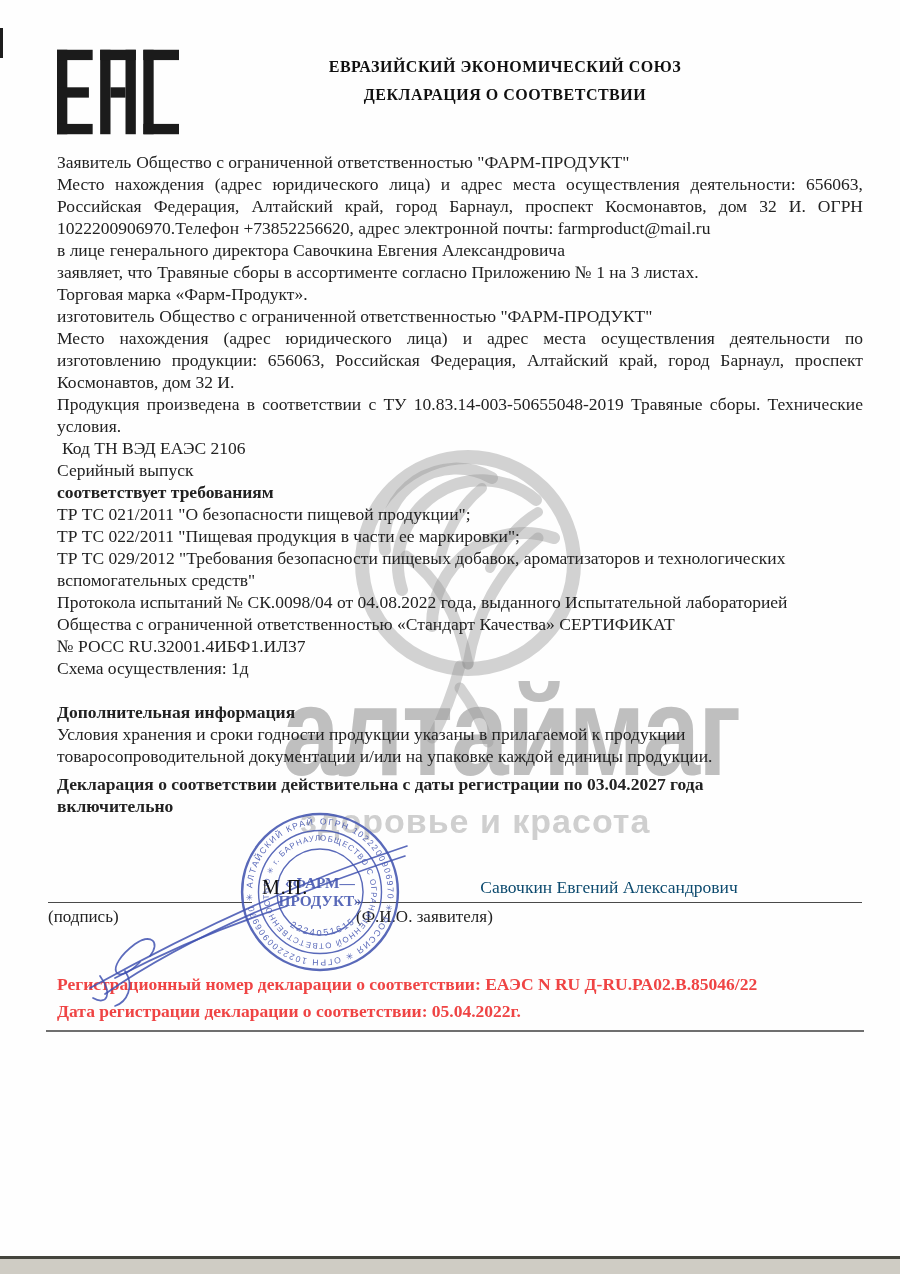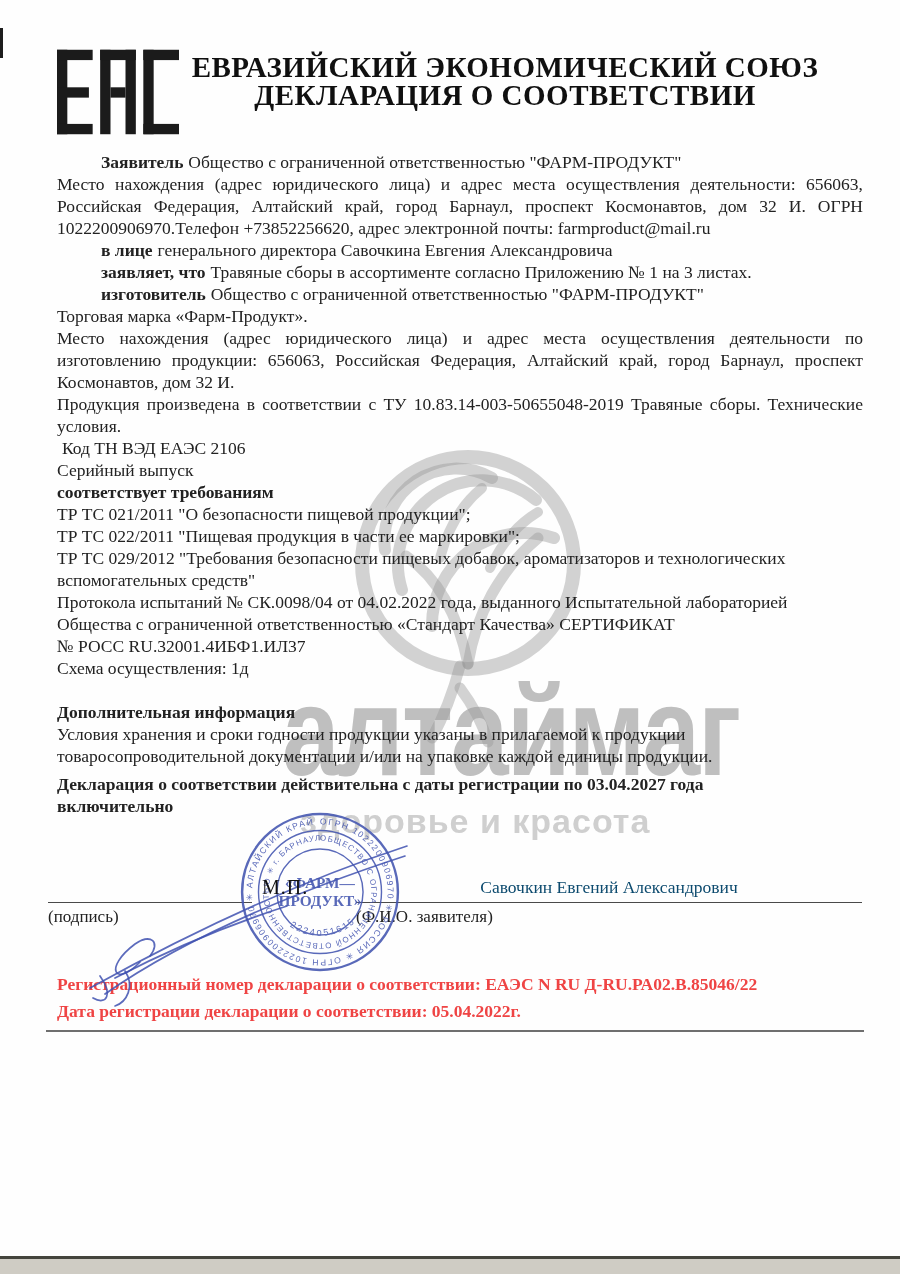--- a/index.html
+++ b/index.html
@@ -29,30 +29,30 @@
     font-weight:bold;font-size:34px;line-height:1;
     letter-spacing:1px;color:#c7c7c7;opacity:.85;
     white-space:nowrap;
     margin-top:24px;
   }
   
   .content{position:absolute;inset:0;z-index:2;}
   .eac-logo{position:absolute;left:57px;top:49px;}
   .title-block{
     position:absolute;left:175px;top:53px;width:660px;
-    text-align:center;font-weight:bold;font-size:29px;line-height:28px;
+    text-align:center;font-weight:bold;font-size:16px;line-height:28px;
     color:#101010;letter-spacing:.5px;
   }
   .doc-body{
     position:absolute;left:57px;top:151px;width:806px;
     font-size:17.5px;line-height:22px;color:#222;
   }
   .doc-body p{margin:0;}
   .just{text-align:justify;}
-  .lab{font-weight:bold;margin-right:.28em;margin-left:44px;}
+  .lab{font-weight:normal;margin-right:.28em;}
   .bold{font-weight:bold;}
   .gap{height:22px;}
   .gap-sm{height:6px;}
   .indent{padding-left:5px;}
   
   .sig-layer{position:absolute;inset:0;z-index:3;}
   .sig-line{position:absolute;top:902px;border-top:1.6px solid #4a4a4a;}
   .sig-line-left{left:48px;width:204px;}
   .sig-line-right{left:356px;width:506px;}
   .sig-name{
@@ -133,31 +133,31 @@
     <div class="title-block">
       <div>ЕВРАЗИЙСКИЙ ЭКОНОМИЧЕСКИЙ СОЮЗ</div>
       <div>ДЕКЛАРАЦИЯ О СООТВЕТСТВИИ</div>
     </div>
 
     <div class="doc-body">
       <p><span class="lab">Заявитель</span><span>Общество с ограниченной ответственностью "ФАРМ-ПРОДУКТ"</span></p>
       <p class="just">Место нахождения (адрес юридического лица) и адрес места осуществления деятельности: 656063, Российская Федерация, Алтайский край, город Барнаул, проспект Космонавтов, дом 32 И. ОГРН 1022200906970.Телефон +73852256620, адрес электронной почты: farmproduct@mail.ru</p>
       <p><span class="lab">в лице</span><span>генерального директора Савочкина Евгения Александровича</span></p>
       <p><span class="lab">заявляет, что</span><span>Травяные сборы в ассортименте согласно Приложению № 1 на 3 листах.</span></p>
+      <p>Торговая марка «Фарм-Продукт».</p>
       <p><span class="lab">изготовитель</span><span>Общество с ограниченной ответственностью "ФАРМ-ПРОДУКТ"</span></p>
-      <p>Торговая марка «Фарм-Продукт».</p>
       <p class="just">Место нахождения (адрес юридического лица) и адрес места осуществления деятельности по изготовлению продукции: 656063, Российская Федерация, Алтайский край, город Барнаул, проспект Космонавтов, дом 32 И.</p>
       <p class="just">Продукция произведена в соответствии с ТУ 10.83.14-003-50655048-2019 Травяные сборы. Технические условия.</p>
       <p class="indent">Код ТН ВЭД ЕАЭС 2106</p>
       <p>Серийный выпуск</p>
       <p class="bold">соответствует требованиям</p>
       <p>ТР ТС 021/2011 "О безопасности пищевой продукции";</p>
       <p>ТР ТС 022/2011 "Пищевая продукция в части ее маркировки";</p>
       <p>ТР ТС 029/2012 "Требования безопасности пищевых добавок, ароматизаторов и технологических вспомогательных средств"</p>
-      <p>Протокола испытаний № СК.0098/04 от 04.02.2022 года, выданного Испытательной лабораторией Общества с ограниченной ответственностью «Стандарт Качества» СЕРТИФИКАТ</p>
+      <p>Протокола испытаний № СК.0098/04 от 04.08.2022 года, выданного Испытательной лабораторией Общества с ограниченной ответственностью «Стандарт Качества» СЕРТИФИКАТ</p>
       <p>№ РОСС RU.32001.4ИБФ1.ИЛ37</p>
       <p>Схема осуществления: 1д</p>
       <div class="gap"></div>
       <p class="bold">Дополнительная информация</p>
       <p>Условия хранения и сроки годности продукции указаны в прилагаемой к продукции товаросопроводительной документации и/или на упаковке каждой единицы продукции.</p>
       <div class="gap-sm"></div>
       <p class="bold">Декларация о соответствии действительна с даты регистрации по 03.04.2027 года</p>
       <p class="bold">включительно</p>
     </div>
   </div>

